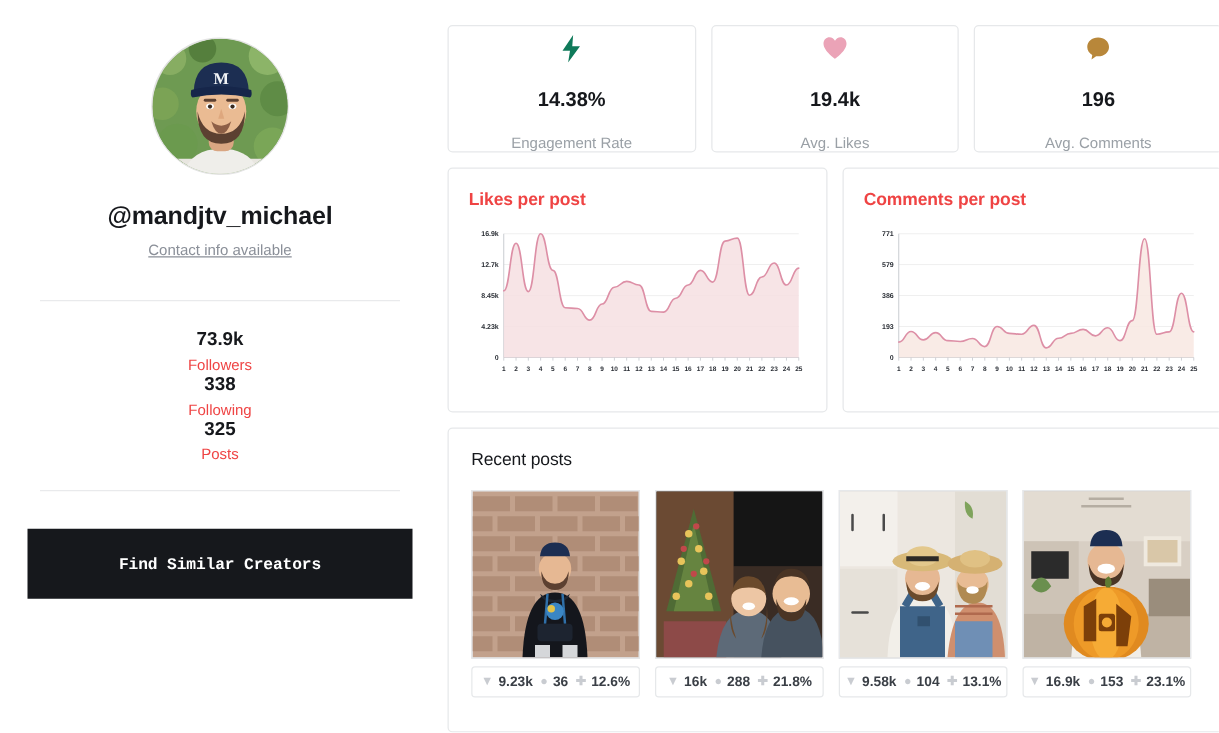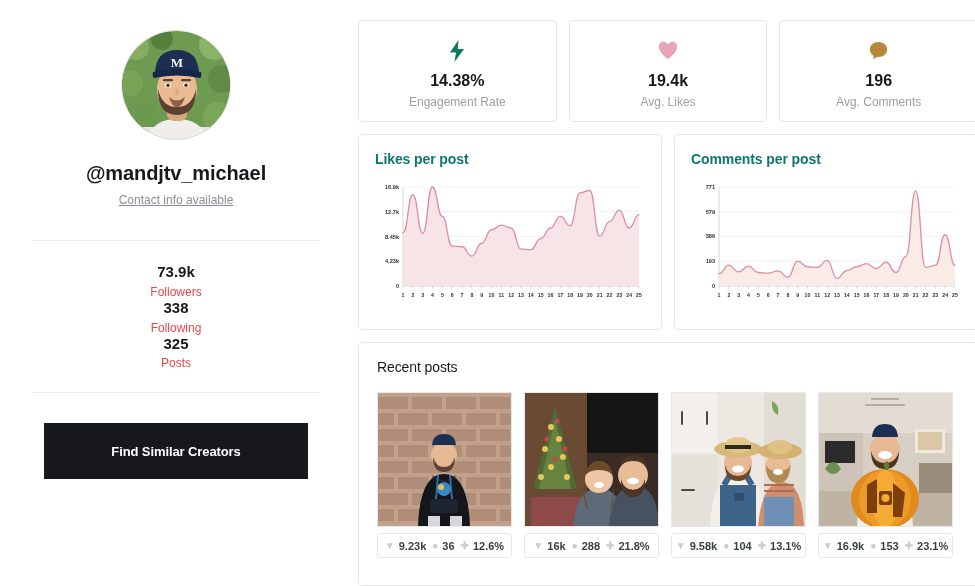--- a/index.html
+++ b/index.html
@@ -67,45 +67,46 @@
   .stat-cell { text-align: center; flex: 1; }
   .stat-num {
     font-size: 15px; font-weight: bold; color: #16181c;
     line-height: 1.25;
   }
   .stat-lbl {
     font-size: 12px; color: #ef4444; margin-top: 3px;
   }
 
   .cta-button {
-    width: 264px;
+    width: 308px;
     height: 56px;
     margin-top: 30px;
     background: #16181c;
     color: #ffffff;
     border: none;
     font-size: 13px;
     font-weight: bold;
-    font-family: Liberation Sans, sans-serif;
+    font-family: Liberation Mono, monospace;
     letter-spacing: -0.1px;
     cursor: pointer;
   }
 
   
   .content {
     flex: 1;
     padding: 20px 10px 0 6px;
     display: flex;
     flex-direction: column;
     gap: 12px;
   }
   .card {
     background: #ffffff;
     border: 1px solid #e6e8ea;
     border-radius: 4px;
+    gap: 12px;
   }
 
   .kpi-row { display: flex; gap: 12px; }
   .kpi-card {
     flex: 1;
     height: 102px;
     display: flex;
     flex-direction: column;
     align-items: center;
     justify-content: center;
@@ -113,21 +114,21 @@
   }
   .kpi-icon { height: 26px; display: flex; align-items: center; justify-content: center; }
   .kpi-value {
     font-size: 16px; font-weight: bold; color: #16181c; margin-top: 8px;
   }
   .kpi-label { font-size: 12px; color: #9aa0a6; margin-top: 5px; }
 
   .charts-row { display: flex; gap: 12px; }
   .chart-card { flex: 1; height: 196px; padding: 16px 16px 8px 16px; }
   .chart-title {
-    font-size: 14px; font-weight: bold; color: #0f766e;
+    font-size: 14px; font-weight: bold; color: #ef4444;
     letter-spacing: -0.1px;
   }
   .chart-area { margin-top: 14px; }
   .chart-svg { display: block; }
 
   .posts-card { flex: 1; padding: 16px 18px 0 18px; }
   .posts-title {
     font-size: 14px; font-weight: normal; color: #16181c; letter-spacing: -0.1px;
   }
   .posts-grid {

